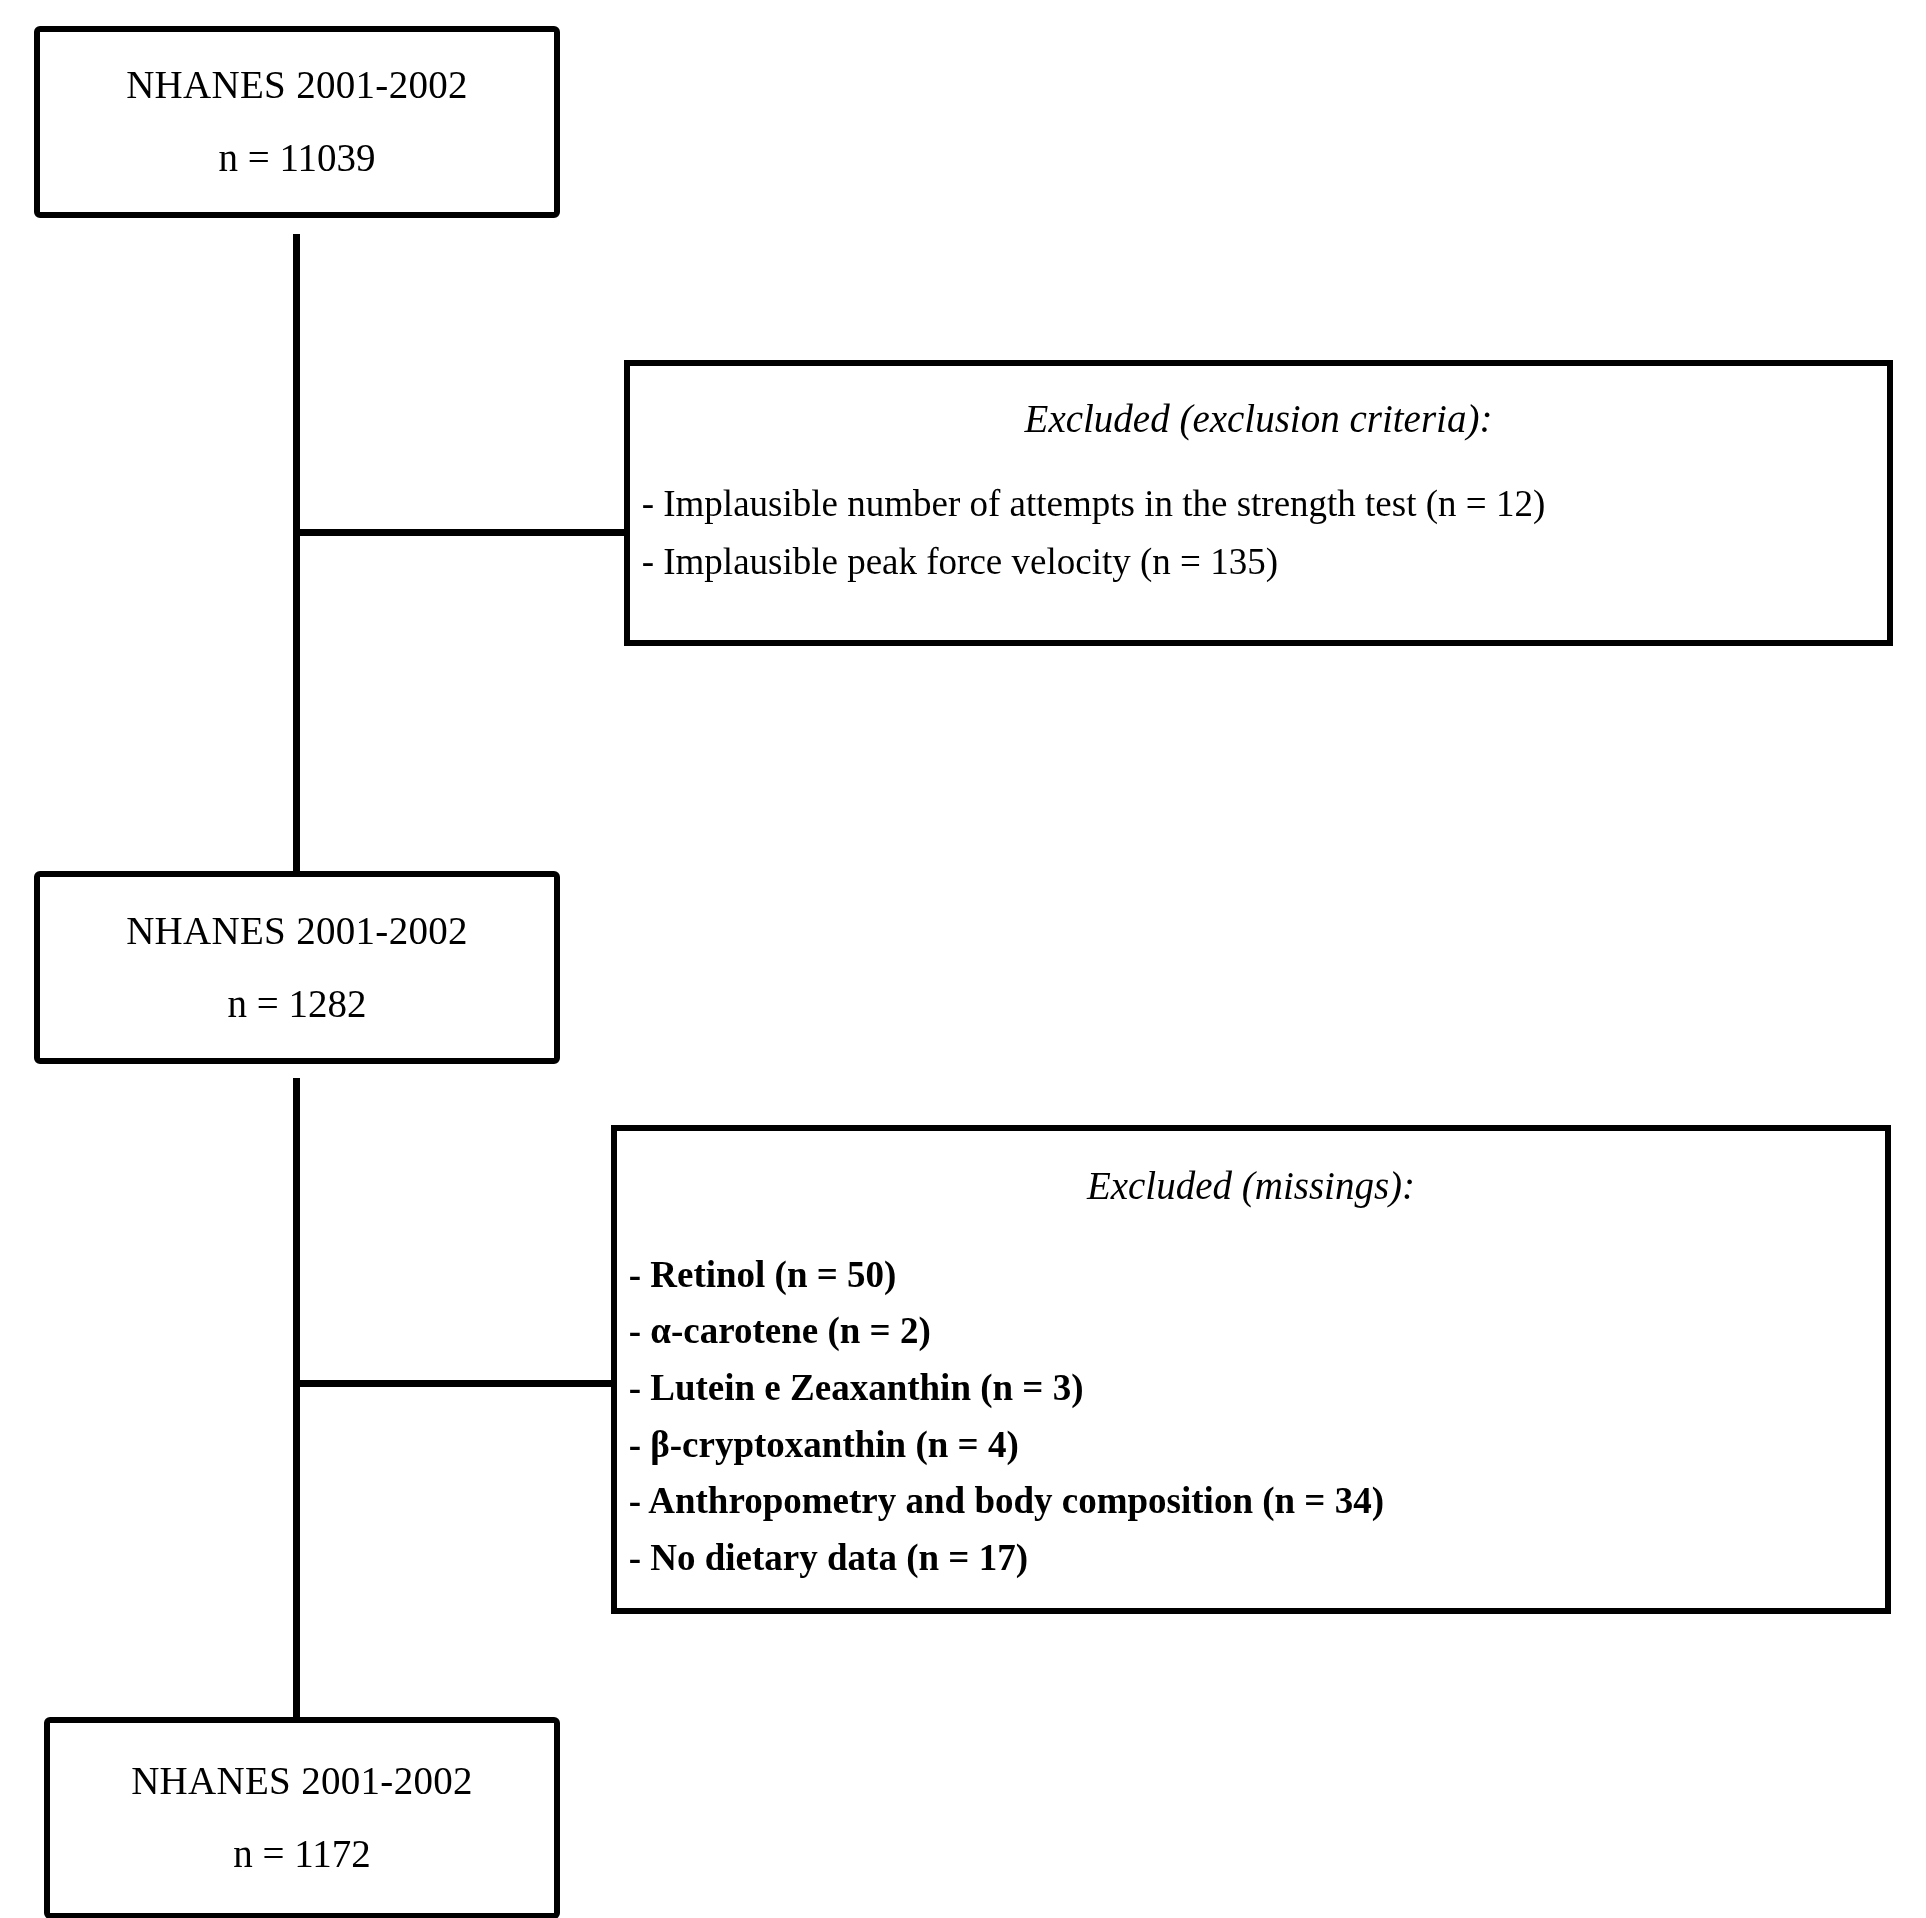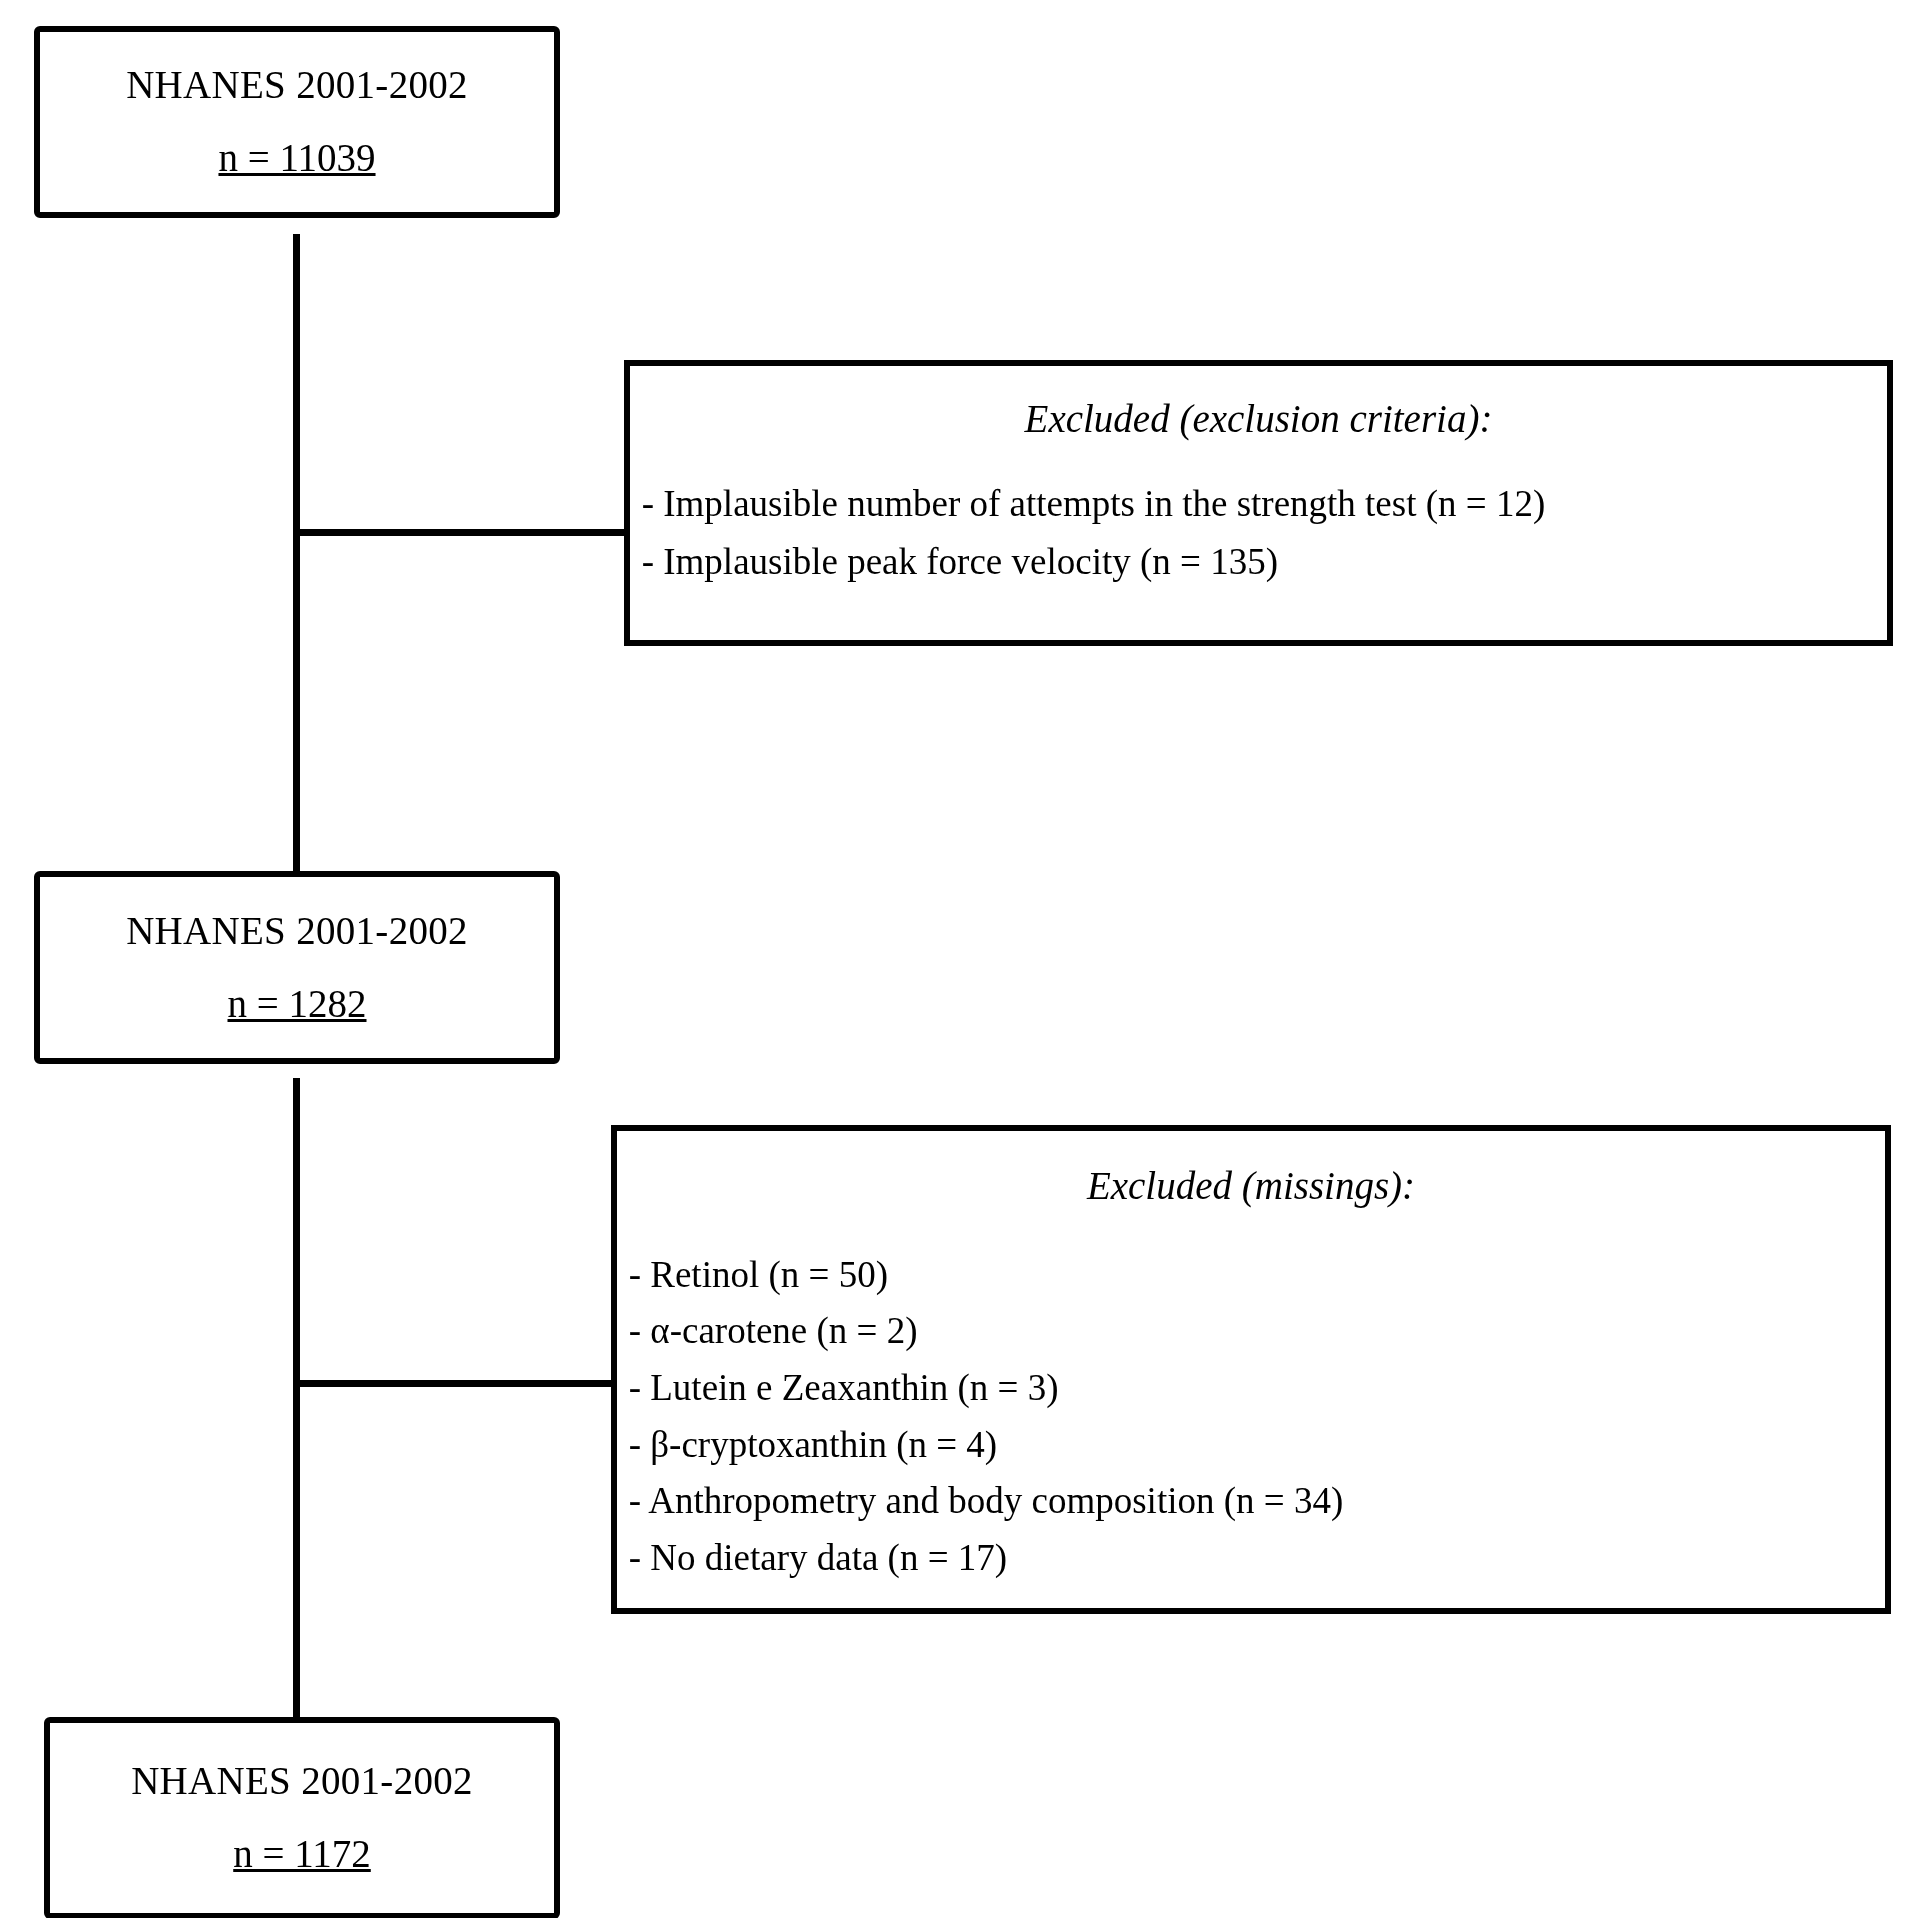--- a/index.html
+++ b/index.html
@@ -40,21 +40,20 @@
     font-size: 39px;
     line-height: 1.1;
     letter-spacing: 0.3px;
     white-space: nowrap;
   }
   .cohort-count {
     font-size: 39px;
     line-height: 1.1;
     margin-top: 30px;
     white-space: nowrap;
-    text-decoration: underline;
   }
 
   
   .exclusion-box {
     padding: 0;
     overflow: hidden;
   }
   .exclusion-title {
     font-style: italic;
     font-size: 39px;
@@ -73,21 +72,21 @@
     white-space: nowrap;
   }
 
   
   #exclusion-box-criteria .exclusion-title { margin-top: 32px; }
   #exclusion-box-criteria .exclusion-list  { margin-top: 44px; padding-left: 11.7px; }
   #exclusion-box-criteria .exclusion-item  { margin-bottom: 21.5px; }
 
   
   #exclusion-box-missings .exclusion-title { margin-top: 34px; }
-  #exclusion-box-missings .exclusion-list  { margin-top: 48px; padding-left: 11.7px; }
+  #exclusion-box-missings .exclusion-list  { margin-top: 48px; padding-left: 11.7px; font-weight: bold; }
   #exclusion-box-missings .exclusion-item  { margin-bottom: 19.6px; }
 
   
   .connector {
     position: absolute;
     background: #000000;
   }
 </style>
 </head>
 <body>

